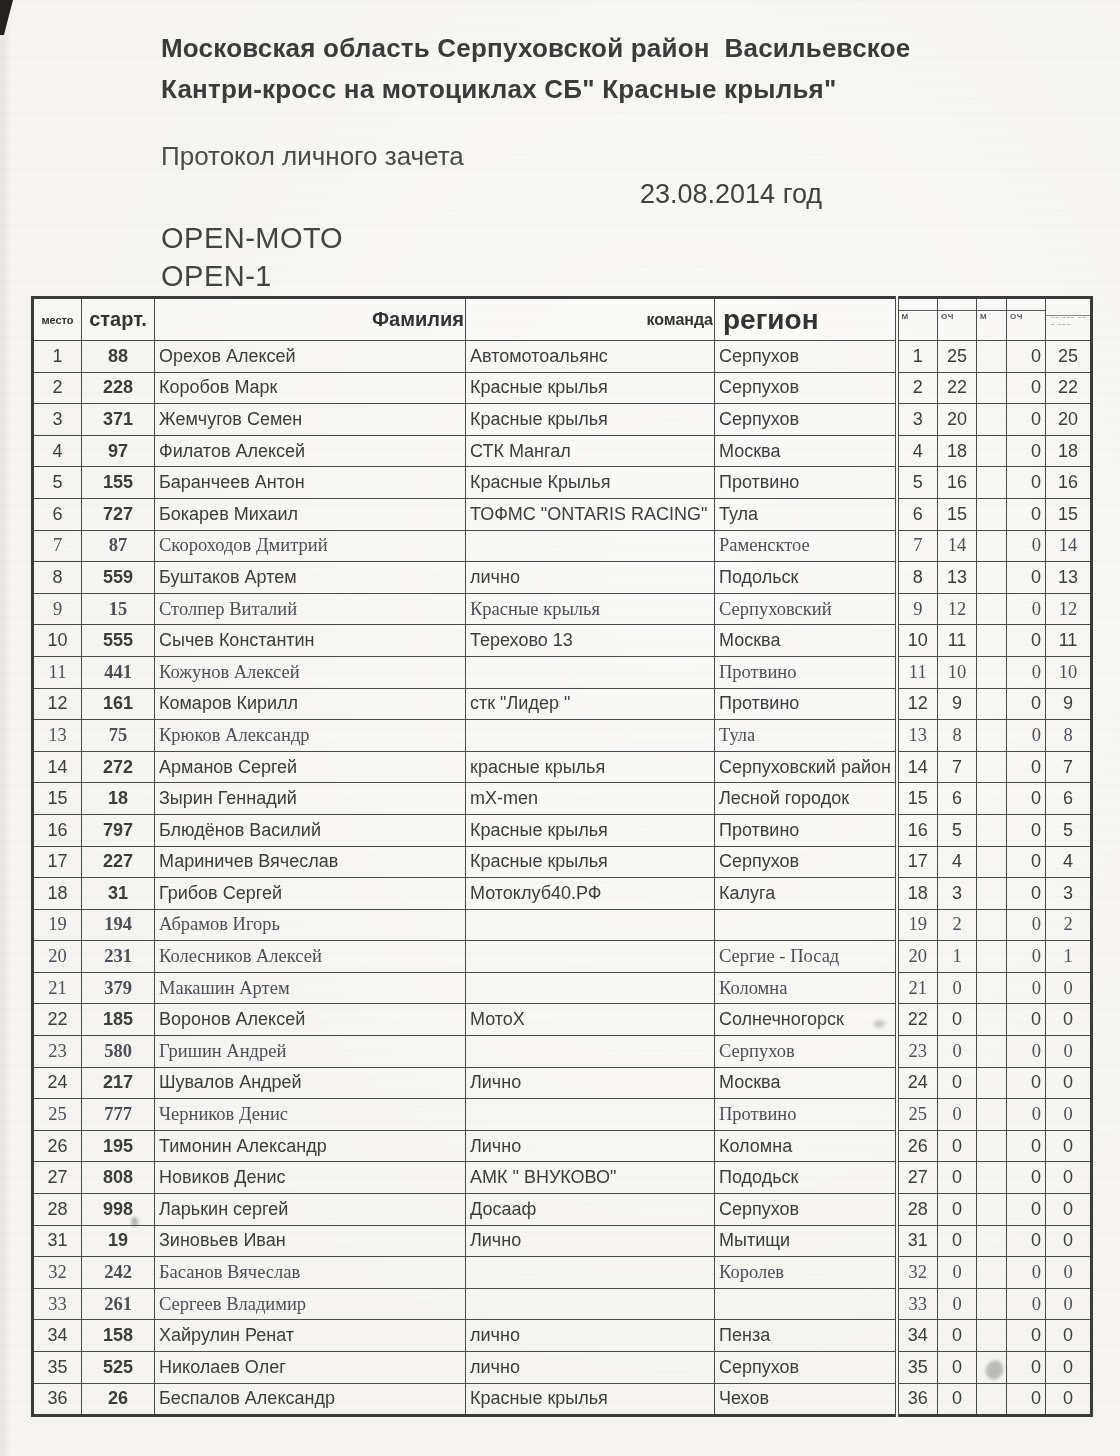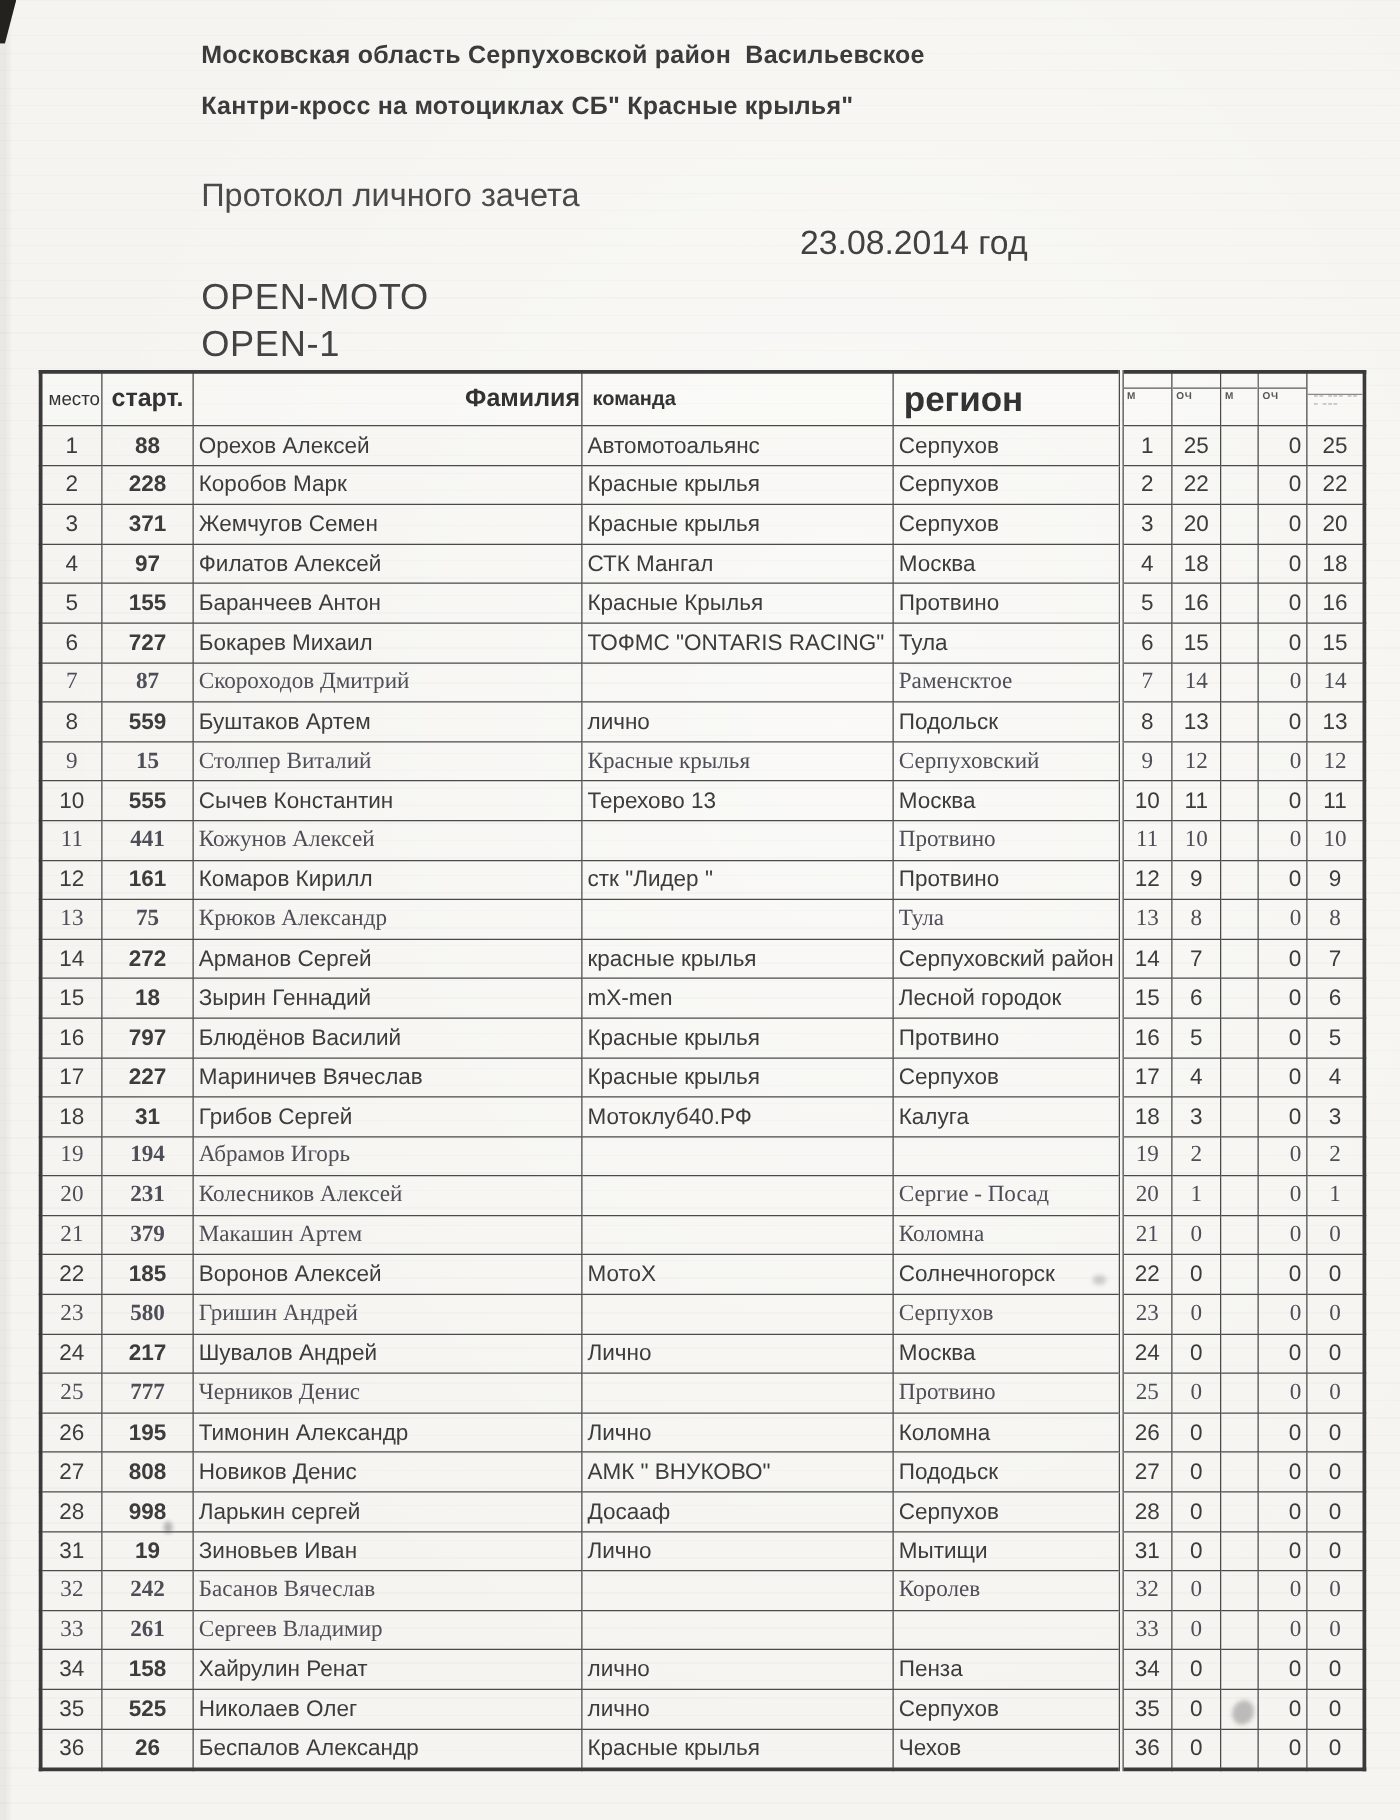--- a/index.html
+++ b/index.html
@@ -19,44 +19,44 @@
   .corner-mark{
     position:absolute;left:0;top:0;width:13px;height:35px;background:#24221f;
     clip-path:polygon(0 0,100% 0,30% 100%,0 100%);
   }
   .smudge{position:absolute;border-radius:50%;filter:blur(1.5px);}
   .smudge-a{left:986px;top:1360px;width:17px;height:20px;background:rgba(95,95,98,0.38);transform:rotate(25deg);}
   .smudge-b{left:874px;top:1020px;width:11px;height:8px;background:rgba(110,110,112,0.30);}
   .smudge-c{left:131px;top:1217px;width:7px;height:10px;background:rgba(85,85,90,0.40);}
 
   .abs{position:absolute;}
-  .title-line{left:161px;font-weight:700;font-size:20px;color:#3b3b3b;white-space:pre-wrap;letter-spacing:0.2px;}
+  .title-line{left:161px;font-weight:700;font-size:26px;color:#3b3b3b;white-space:pre-wrap;letter-spacing:0.2px;}
   .title-1{top:33px;}
   .title-2{top:74px;}
   .subtitle{left:161px;top:141px;font-size:26px;color:#4a4a4a;}
   .date-line{left:640px;top:179px;font-size:27px;color:#414141;}
   .class-line{left:161px;font-size:29px;color:#434343;letter-spacing:0.5px;}
   .class-1{top:222px;}
   .class-2{top:260px;}
 
   table.results{
     position:absolute;left:31px;top:296px;width:1061px;
     border-collapse:collapse;table-layout:fixed;
     border:3px solid #3a3a3a;
   }
   .results th,.results td{
     border:1.8px solid #4a4a4a;
     overflow:hidden;white-space:nowrap;
     box-shadow:0 -3px 0 -1.5px rgba(130,128,124,0.18); 
   }
   .results thead th{height:39px;color:#333;vertical-align:middle;background:rgba(255,255,255,0.25);}
-  .h-place{font-size:15px;font-weight:400;text-align:right;}
+  .h-place{font-size:11px;font-weight:700;text-align:center;}
   .h-start{font-size:20px;font-weight:700;text-align:center;}
   .h-name{font-size:20px;font-weight:700;text-align:right;}
-  .h-team{font-size:16px;font-weight:700;text-align:left;padding-left:8px;}
+  .h-team{font-size:16px;font-weight:700;text-align:right;padding-left:8px;}
   .h-region{font-size:28px;font-weight:700;text-align:left;padding-left:8px;}
   th.mini{position:relative;vertical-align:top;}
   th.mini::after{content:"";position:absolute;left:0;right:0;top:11px;border-top:1.6px solid #5a5a5a;}
   .mini-label{position:absolute;left:3px;top:13px;font-size:8px;font-weight:700;color:#555;letter-spacing:0.5px;}
   th.h-total{position:relative;vertical-align:top;}
   th.h-total::after{content:"";position:absolute;left:0;right:0;top:16px;border-top:1.4px solid rgba(90,90,90,0.7);}
   .tiny-line{display:block;font-size:6px;line-height:7px;color:#8b8986;text-align:left;padding-left:4px;letter-spacing:1px;transform:translateY(1px);}
 
   .results td{height:30.6px;font-size:18px;color:#3c3c3c;padding:0 4px;vertical-align:middle;}
   .c-place{text-align:center;font-size:17px;}

